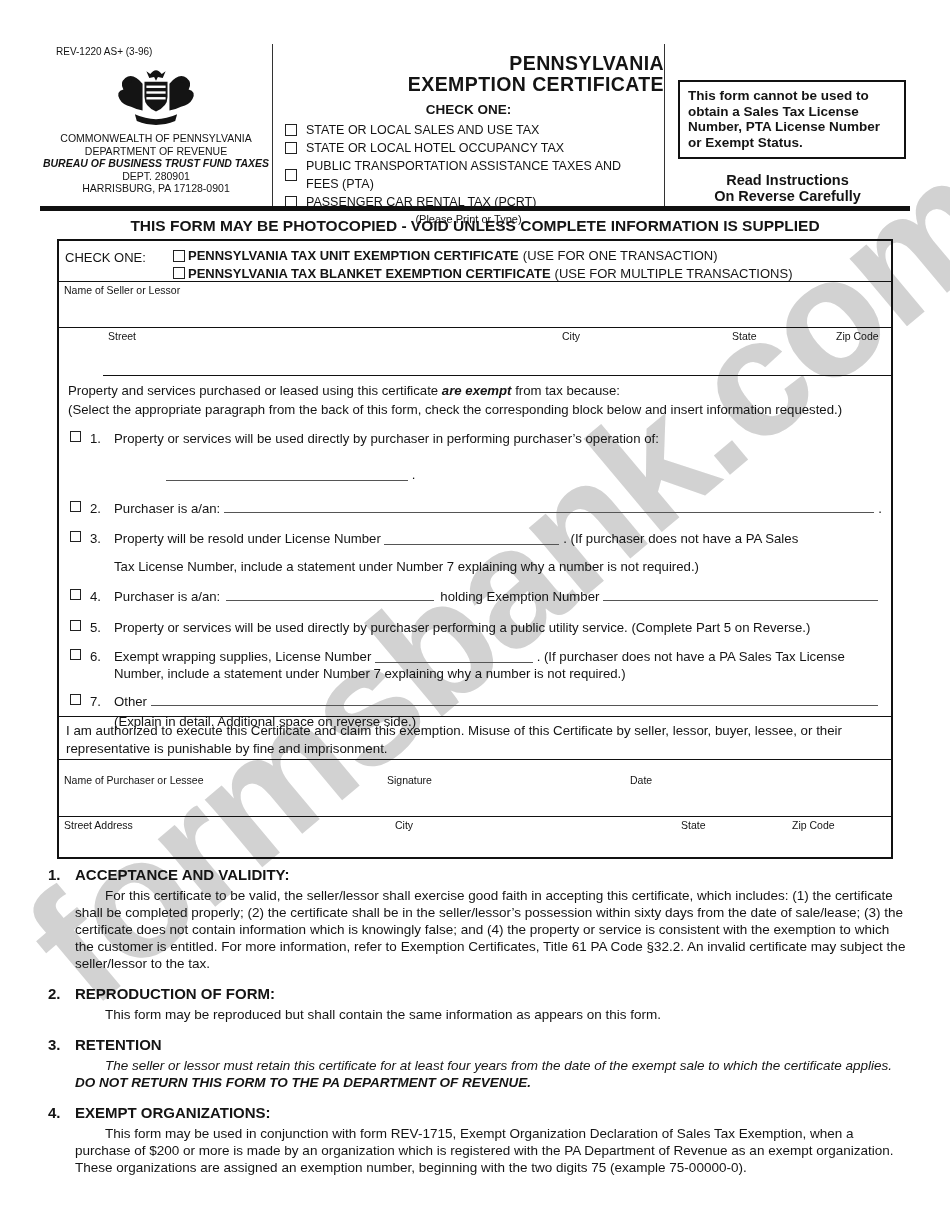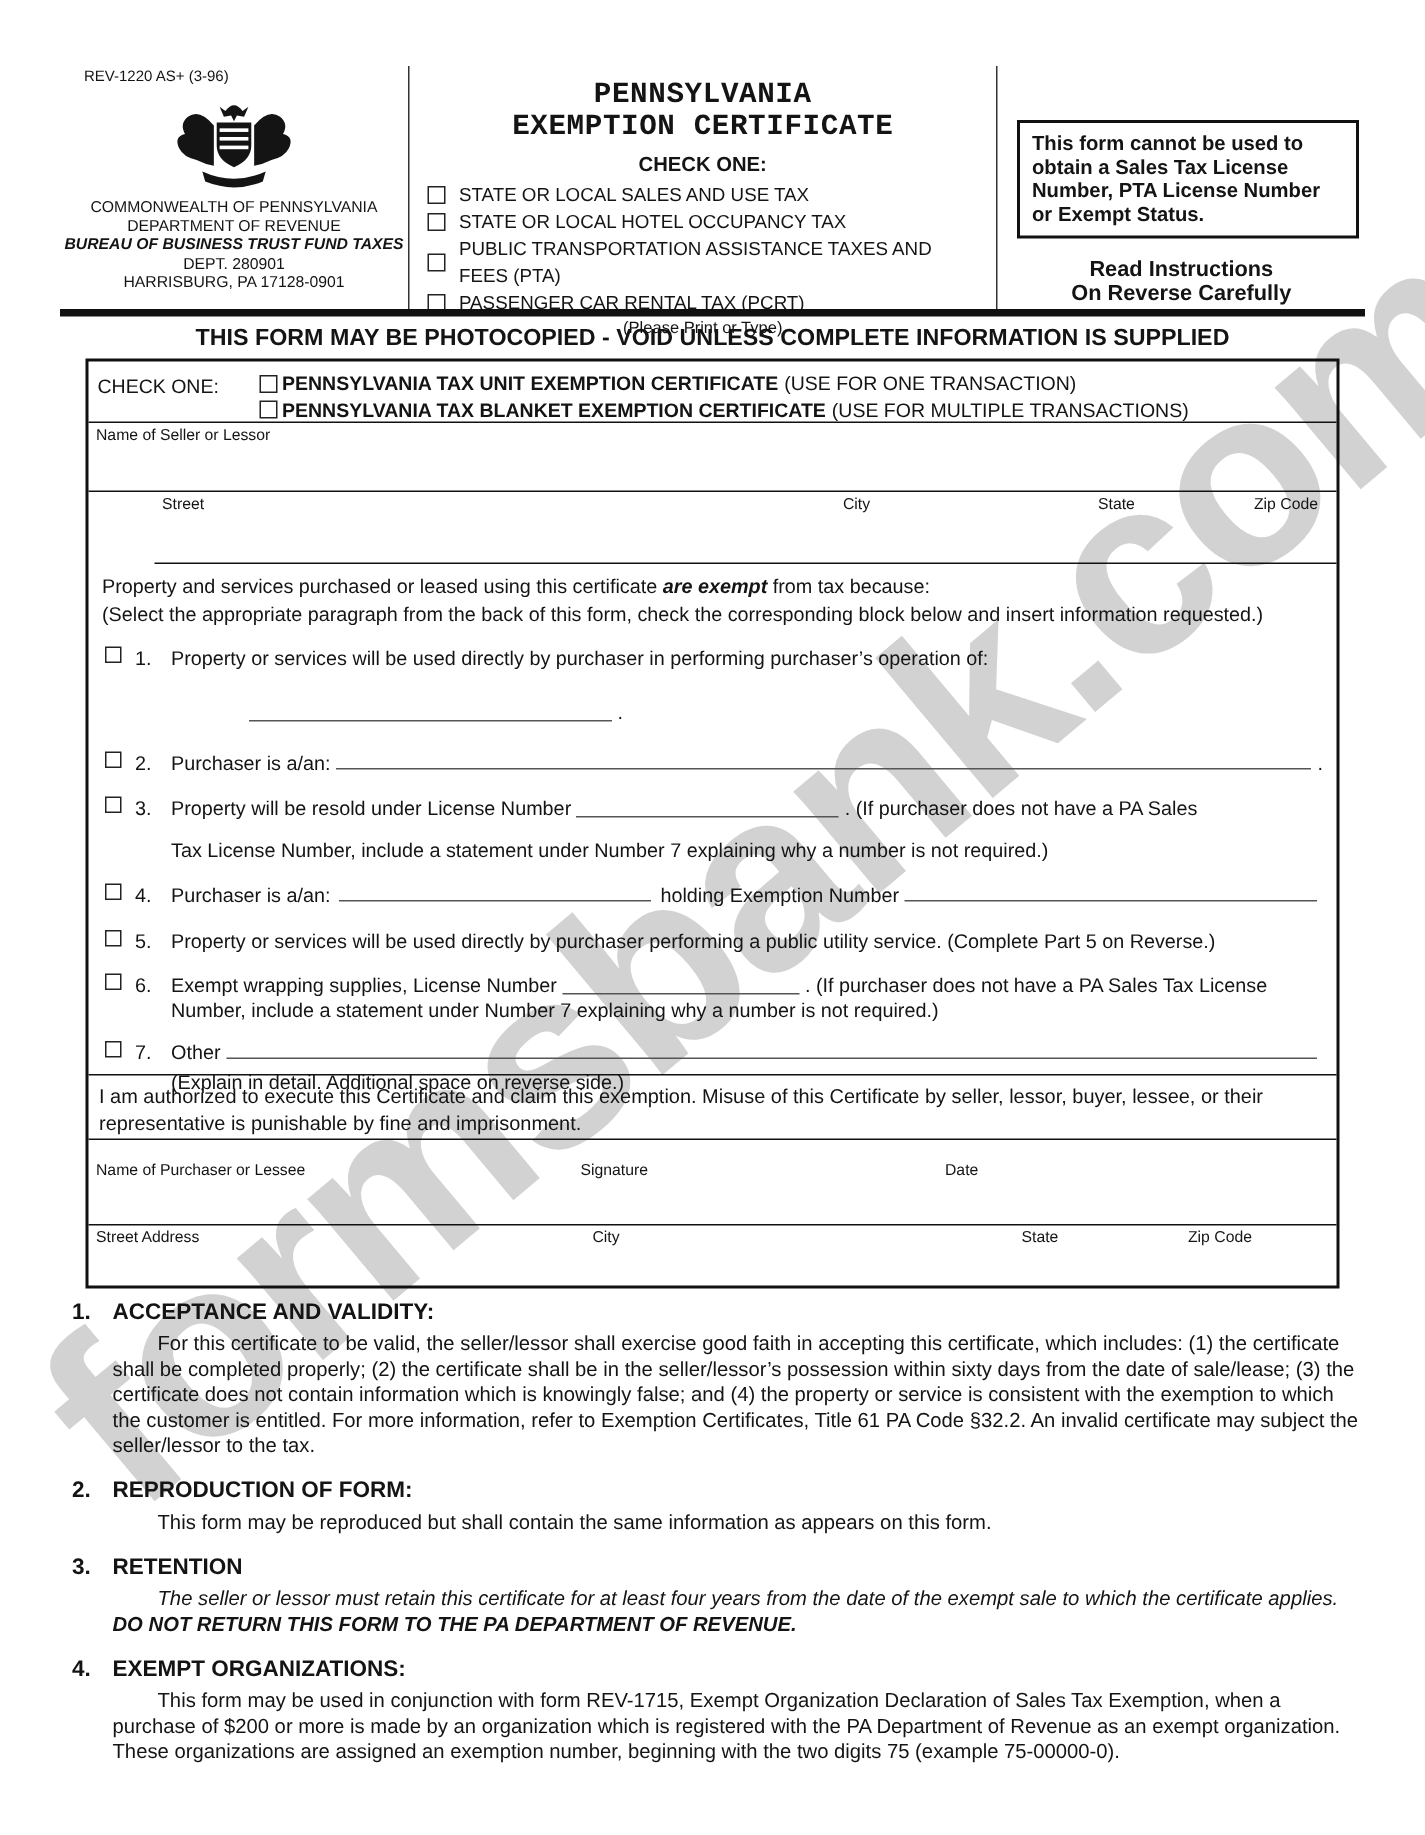--- a/index.html
+++ b/index.html
@@ -19,21 +19,21 @@
   .content { position:absolute; inset:0; z-index:1; }
 
   
   .header { position:absolute; top:44px; left:40px; width:870px; height:162px; display:flex; }
   .h-col1 { width:232px; position:relative; }
   .form-code { position:absolute; top:2px; left:16px; font-size:10px;text-align:center; }
   .coat { display:block; margin:24px auto 2px auto; }
   .agency { text-align:center; font-size:10.5px; line-height:12.5px; margin-top:2px; }
   .agency .bold { font-weight:700; }
   .h-col2 { width:393px; border-left:1.5px solid #333; border-right:1.5px solid #333; padding-top:9px; position:relative; }
-  .title { text-align:center; font-weight:700; font-size:19.5px; line-height:21px; letter-spacing:.4px;font-family:Liberation Mono, monospace; }
+  .title { text-align:right; font-weight:700; font-size:19.5px; line-height:21px; letter-spacing:.4px; }
   .check-one-head { text-align:center; font-weight:700; font-size:13.5px; margin-top:7px; }
   .tax-options { margin:4px 10px 0 12px; }
   .tax-option { display:flex; align-items:center; font-size:12.5px; line-height:18px; }
   .cb { display:inline-block; width:12px; height:12px; border:1.4px solid #222; background:#fff; flex:none; }
   .tax-option .cb { margin-right:9px; }
   .print-note { text-align:center; font-size:11px; margin-top:2px; }
   .h-col3 { flex:1; position:relative; }
   .notice-box { position:absolute; top:36px; left:13px; right:4px; border:2px solid #111;
     padding:6px 8px 7px 8px; font-weight:700; font-size:13.5px; line-height:15.5px; }
   .read-instr { position:absolute; bottom:2px; left:0; right:0; text-align:center;

